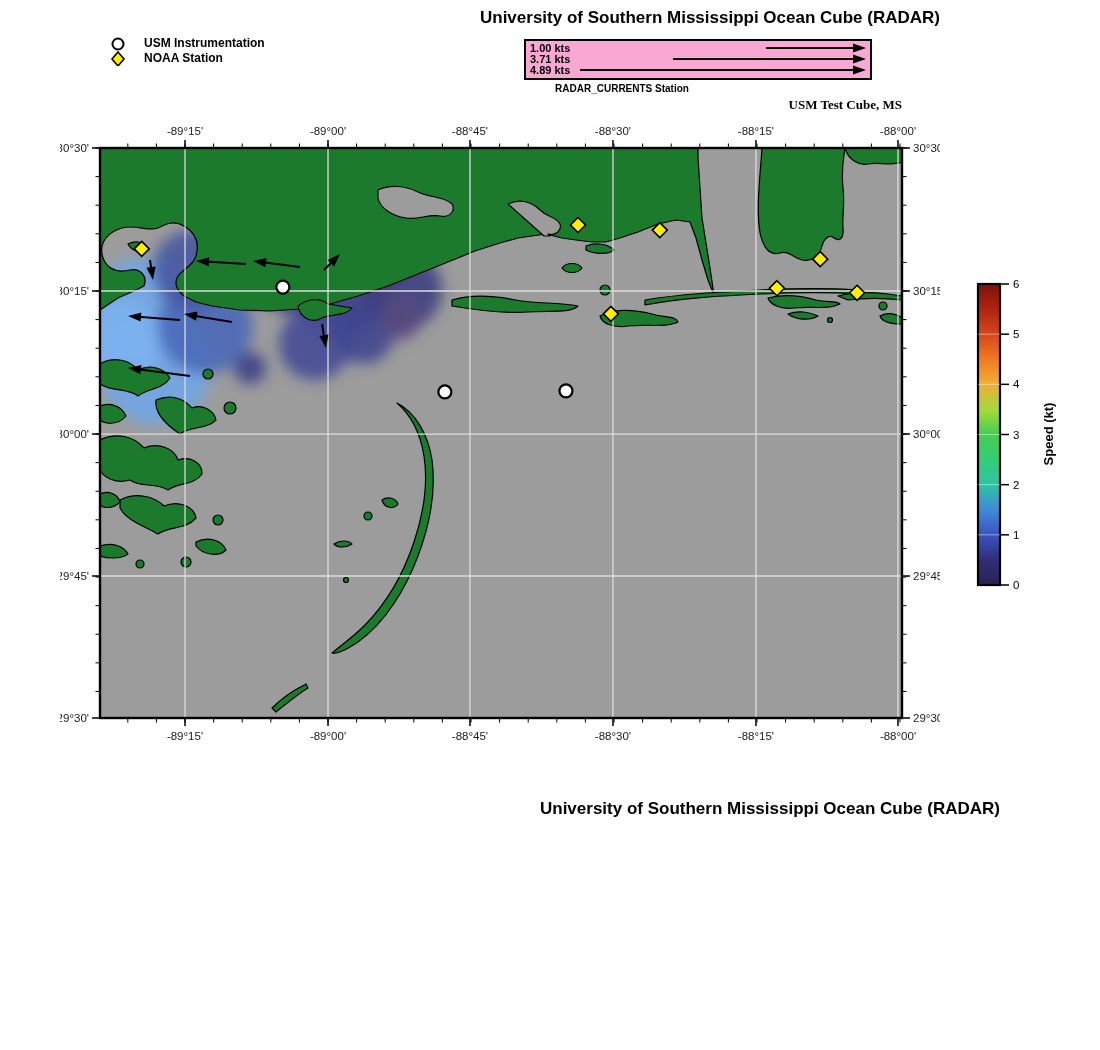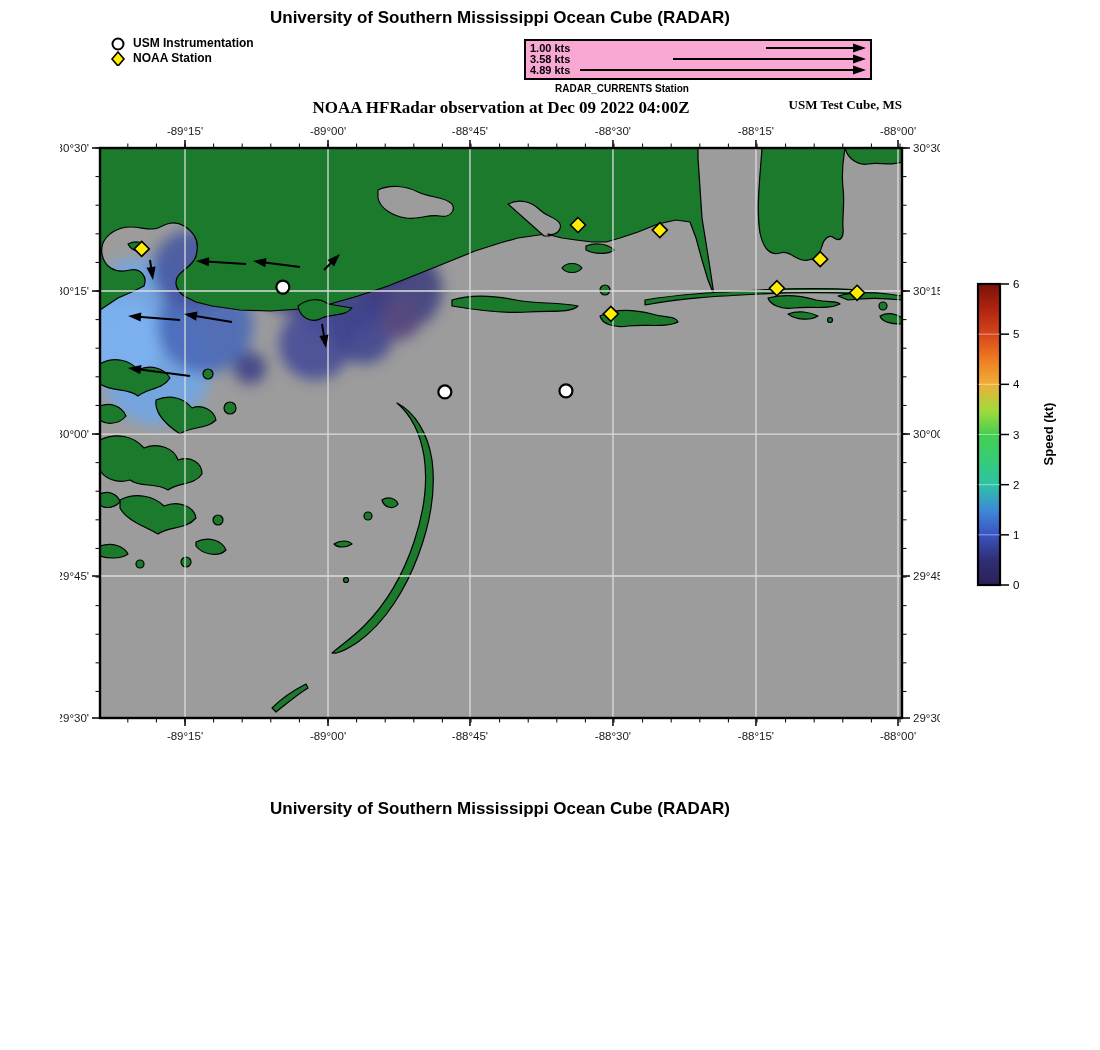--- a/index.html
+++ b/index.html
@@ -1,29 +1,29 @@
 <!DOCTYPE html>
 <html><head>
 <meta charset="utf-8">
 <style>
   html,body{margin:0;padding:0;background:#ffffff;}
   .figure{position:relative;width:1100px;height:1050px;background:#fff;overflow:hidden;
           font-family:"Liberation Sans",sans-serif;color:#000;}
-  .title-top,.title-bottom{position:absolute;left:60px;width:880px;text-align:center;
+  .title-top,.title-bottom{position:absolute;left:60px;width:880px;text-align:right;
           font-size:17px;font-weight:bold;}
   .title-top{top:8px;}
   .title-bottom{left:0;width:1000px;top:799px;}
   .subtitle{position:absolute;left:101px;width:800px;top:98px;text-align:center;
           font-family:"Liberation Serif",serif;font-weight:bold;font-size:17px;}
   .range-label{position:absolute;left:770px;width:132px;top:97px;text-align:right;
           font-family:"Liberation Serif",serif;font-weight:bold;font-size:13px;}
   .legend{position:absolute;left:110px;top:36px;}
   .legend-row{display:flex;align-items:center;height:15px;}
   .legend-row svg{display:block;}
-  .legend-label{font-size:12px;font-weight:bold;margin-left:7px;line-height:15px;}
+  .legend-label{font-size:12px;font-weight:bold;margin-left:18px;line-height:15px;}
   .vscale-box{position:absolute;left:524px;top:39px;width:344px;height:37px;
           border:2.5px solid #000;background:#f9a8d4;}
   .vscale-label{position:absolute;left:4px;font-size:11px;font-weight:bold;line-height:12px;}
   .vscale-svg{position:absolute;left:0;top:0;}
   .vscale-caption{position:absolute;left:549px;top:83px;width:146px;text-align:center;
           font-size:10px;font-weight:bold;}
   .map-svg{position:absolute;left:60px;top:118px;}
   .cbar-svg{position:absolute;left:965px;top:272px;}
   .grid{stroke:#dcdcdc;stroke-width:1.3;fill:none;}
   .frame{fill:none;stroke:#000;stroke-width:2.4;}
@@ -54,34 +54,33 @@
     <div class="legend-row">
       <svg width="16" height="15">
         <polygon points="8,1 14,8 8,15 2,8" fill="#ffee00" stroke="#000" stroke-width="1.6"></polygon>
       </svg>
       <span class="legend-label">NOAA Station</span>
     </div>
   </div>
 
   <div class="vscale-box">
     <div class="vscale-label" style="top:1px">1.00 kts</div>
-    <div class="vscale-label" style="top:12px">3.58 kts</div>
+    <div class="vscale-label" style="top:12px">3.71 kts</div>
     <div class="vscale-label" style="top:23px">4.89 kts</div>
     <svg class="vscale-svg" id="vs-svg" width="344" height="37">
         <line x1="240" y1="7" x2="330" y2="7" class="vec" stroke-width="1.4"></line>
         <polygon points="340,7 327,11.6 327,2.4000000000000004" class="vhead"></polygon>
         <line x1="147" y1="18" x2="330" y2="18" class="vec" stroke-width="1.4"></line>
         <polygon points="340,18 327,22.6 327,13.4" class="vhead"></polygon>
         <line x1="54" y1="29" x2="330" y2="29" class="vec" stroke-width="1.4"></line>
         <polygon points="340,29 327,33.6 327,24.4" class="vhead"></polygon>
       </svg>
   </div>
   <div class="vscale-caption">RADAR_CURRENTS Station</div>
 
-  <div class="subtitle">NOAA HFRadar observation at Dec 09 2022 04:00Z</div>
   <div class="range-label">USM Test Cube, MS</div>
 
   <svg class="map-svg" id="map-svg" width="880" height="642" viewBox="0 0 880 642">
     <defs>
       <filter id="blur7" x="-40%" y="-40%" width="180%" height="180%">
         <feGaussianBlur stdDeviation="7"></feGaussianBlur>
       </filter>
       <clipPath id="mapclip">
           <rect x="0" y="0" width="802" height="570"></rect>
         </clipPath>

